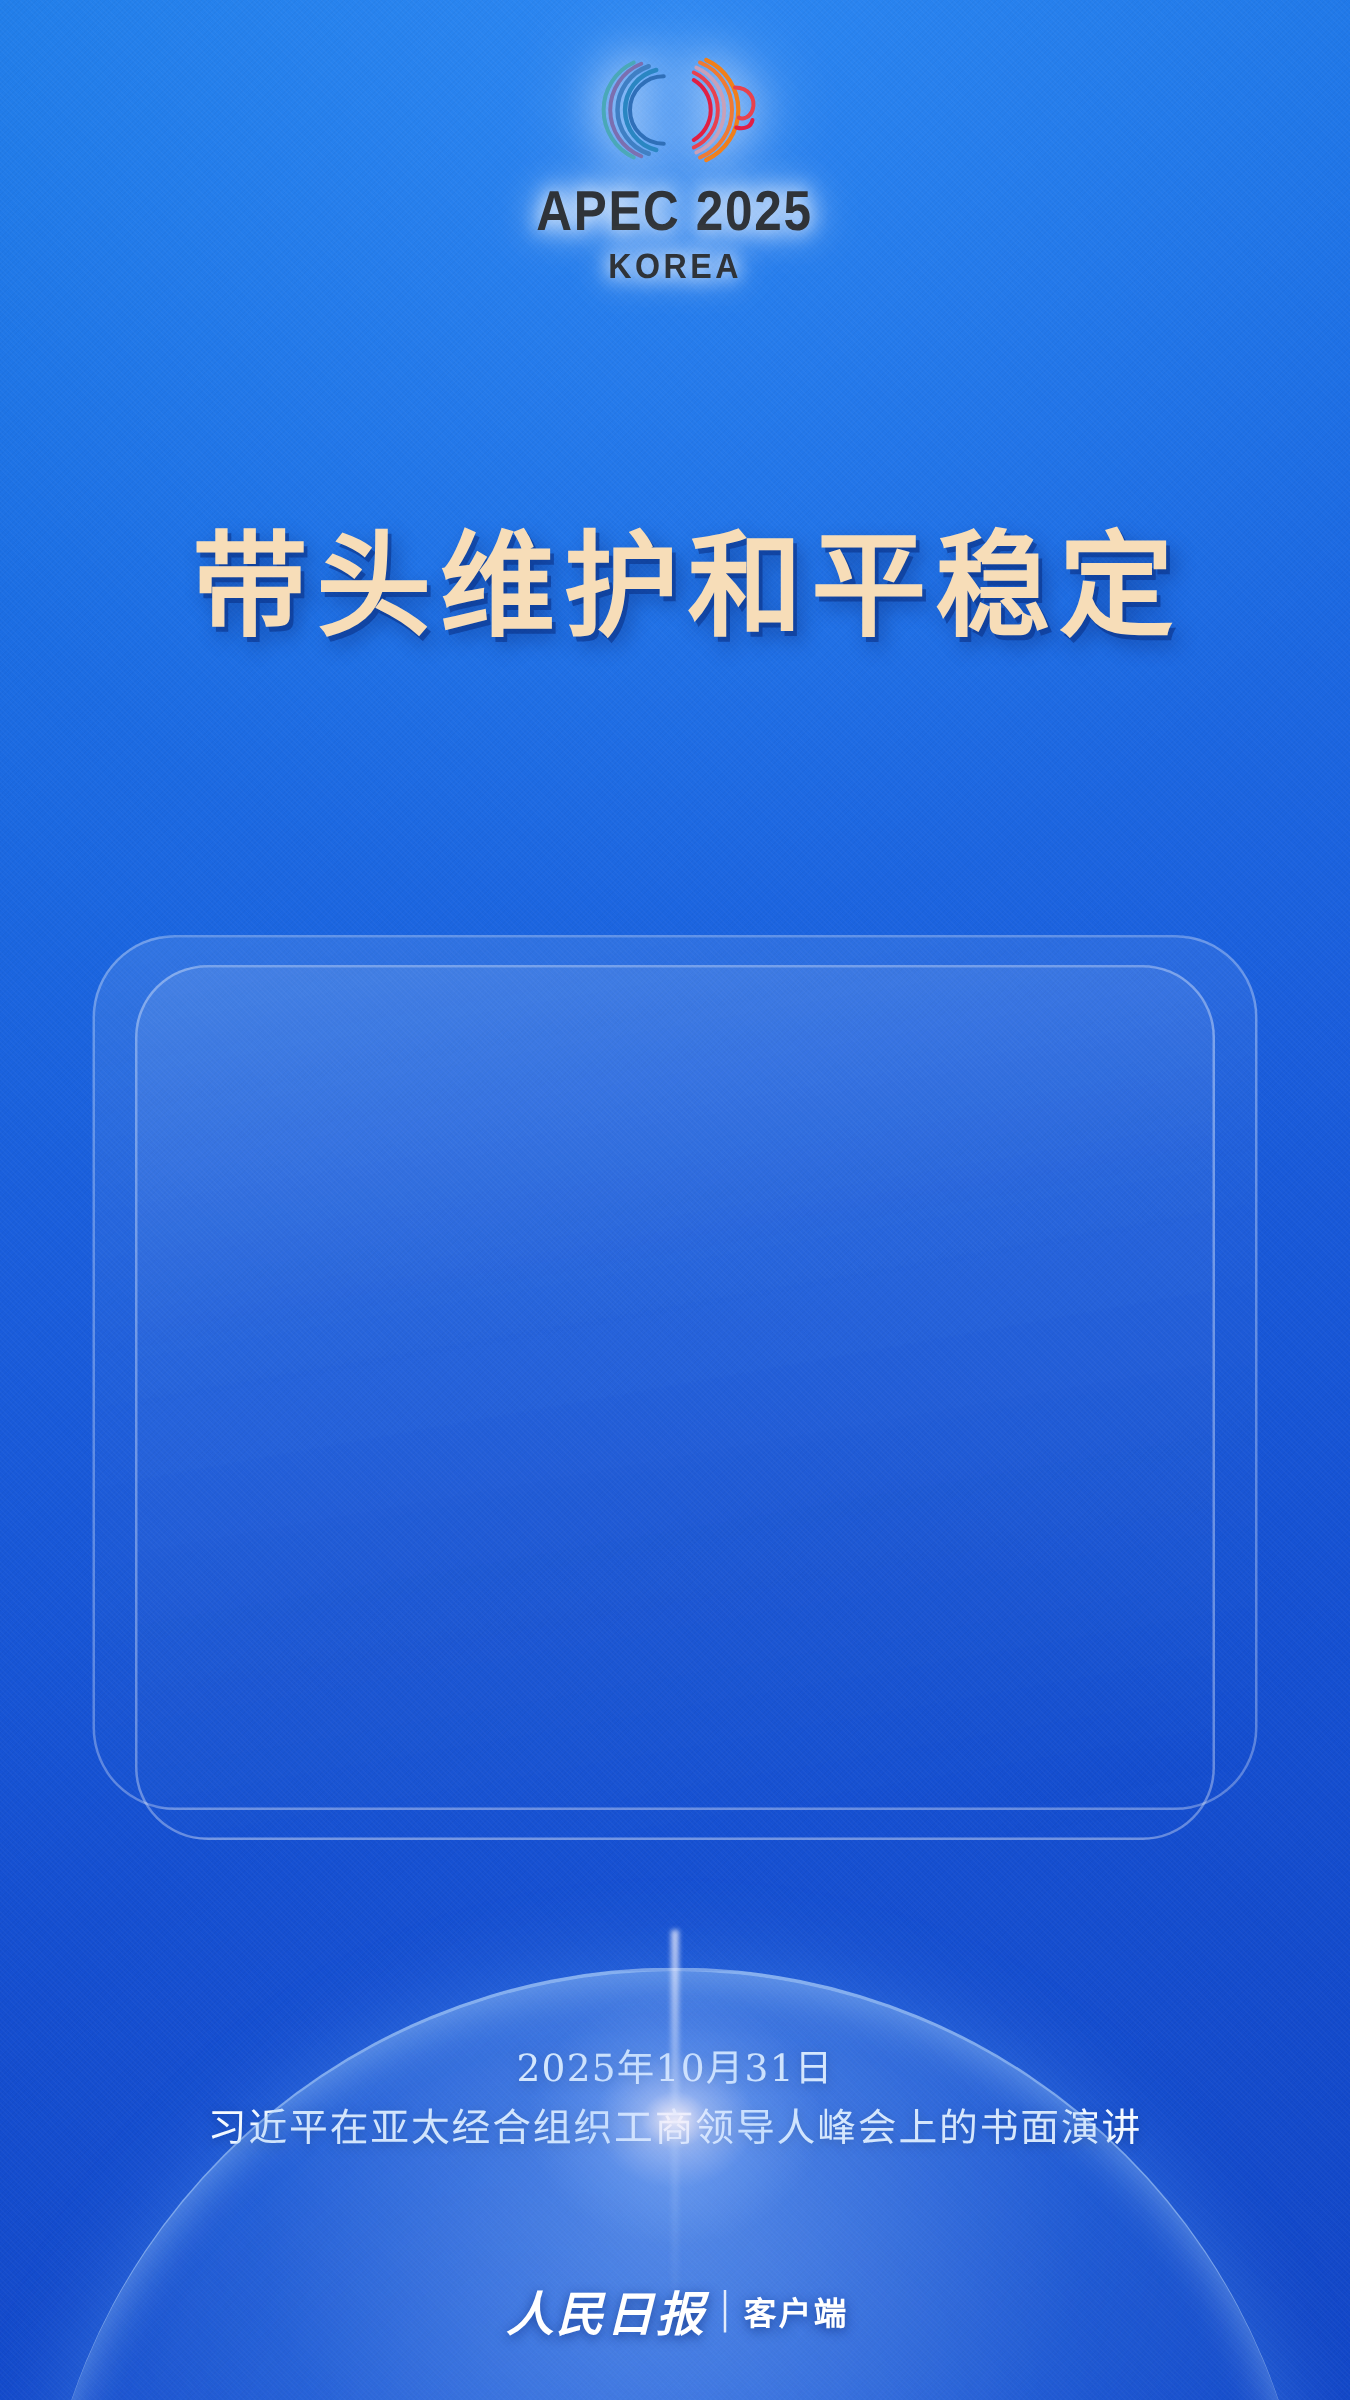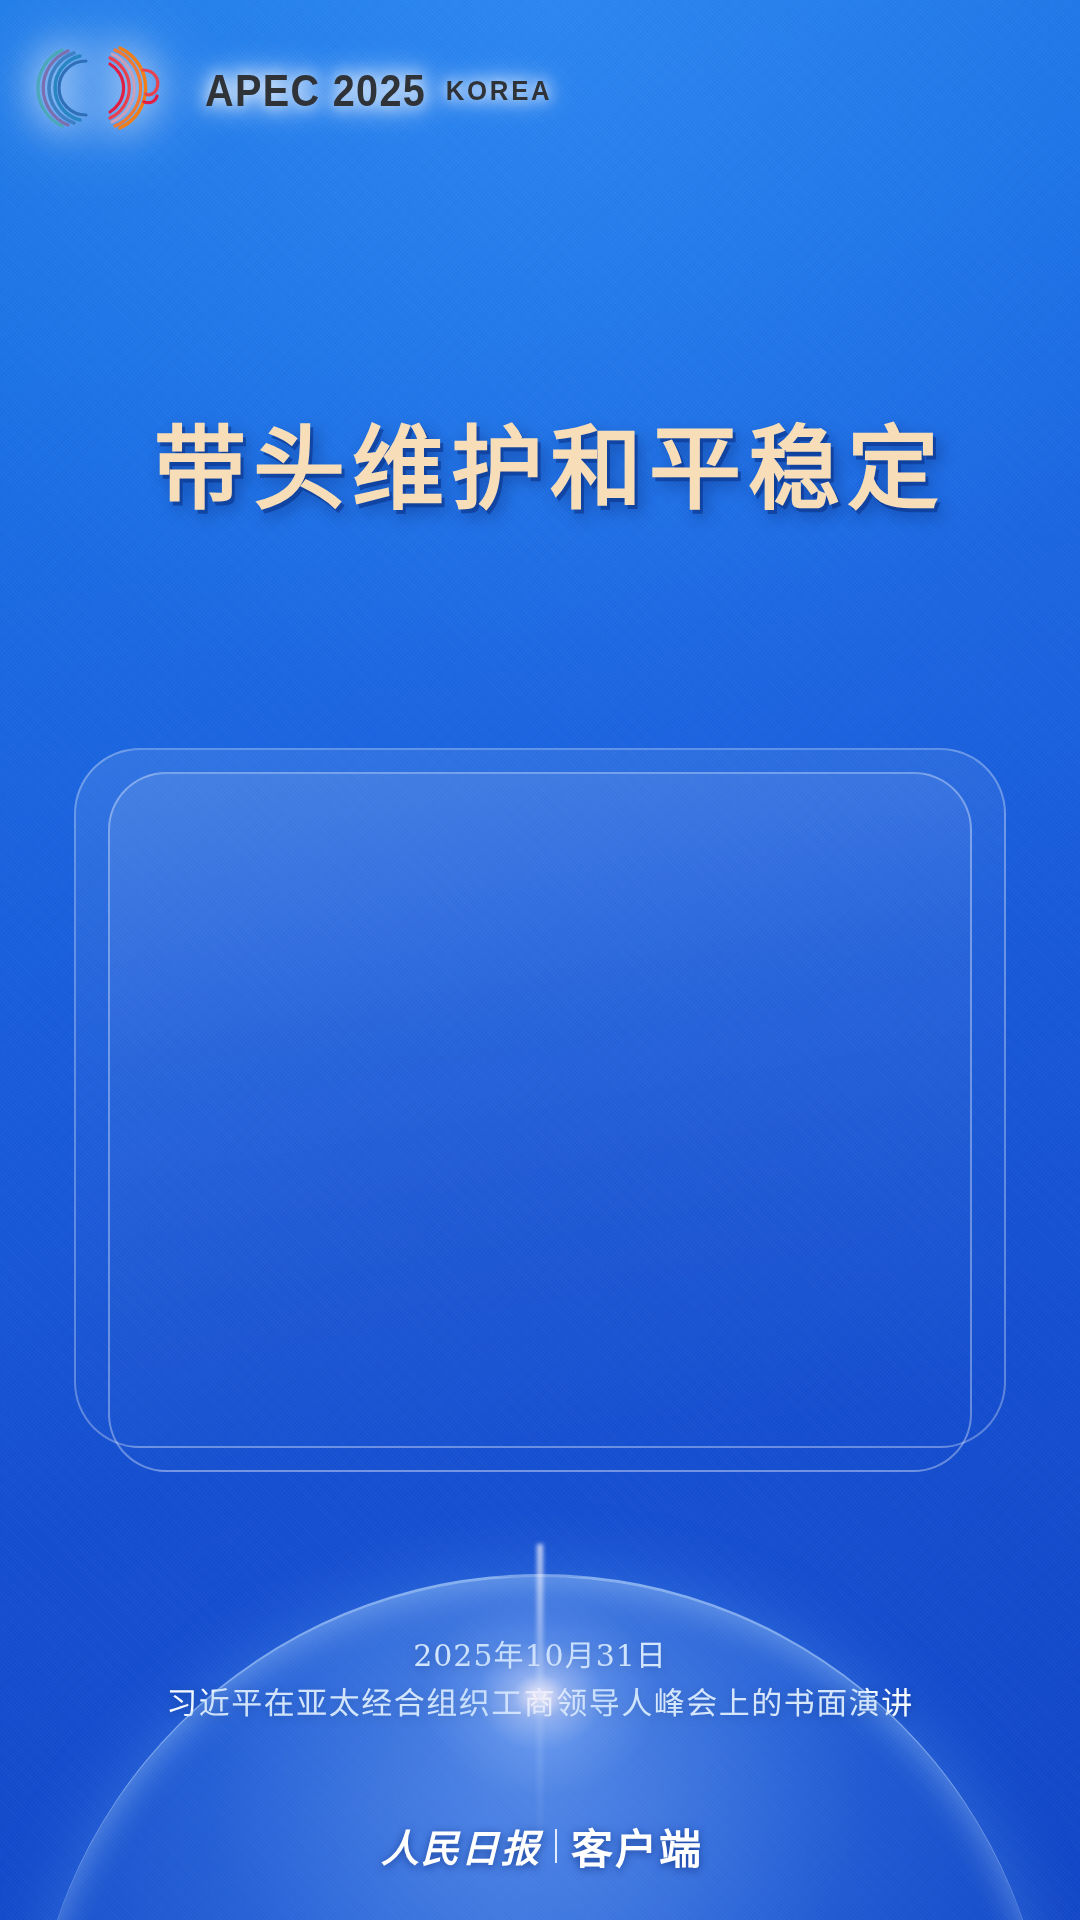--- a/index.html
+++ b/index.html
@@ -33,21 +33,21 @@
       repeating-linear-gradient(-45deg, rgba(0,0,0,0.13) 0px, rgba(0,0,0,0.13) 1px, rgba(0,0,0,0) 1px, rgba(0,0,0,0) 3px);
   }
 
   
   .logo-block {
     position: absolute;
     top: 34px;
     left: 0;
     width: 100%;
     display: flex;
-    flex-direction: row;
+    flex-direction: column;
     align-items: center;
   }
   .logo-mark {
     position: relative;
     width: 190px;
     height: 108px;
     filter: drop-shadow(0 0 18px rgba(255,255,255,0.85))
             drop-shadow(0 0 34px rgba(255,255,255,0.55));
   }
   .logo-mark svg { display: block; width: 190px; height: 108px; }
@@ -229,23 +229,23 @@
     letter-spacing: 2px;
     color: #ffffff;
     text-shadow: 0 2px 9px rgba(8,40,120,0.65);
   }
   .brand-divider {
     width: 2px;
     height: 34px;
     background: rgba(255,255,255,0.85);
   }
   .brand-app {
-    font-family: Liberation Serif, serif;
-    font-weight: 700;
-    font-size: 42px;
+    font-family: Liberation Mono, monospace;
+    font-weight: 700;
+    font-size: 26px;
     letter-spacing: 2px;
     color: #ffffff;
     text-shadow: 0 2px 9px rgba(8,40,120,0.65);
   }
 </style>
 </head>
 <body>
 
 <div class="poster">
 

